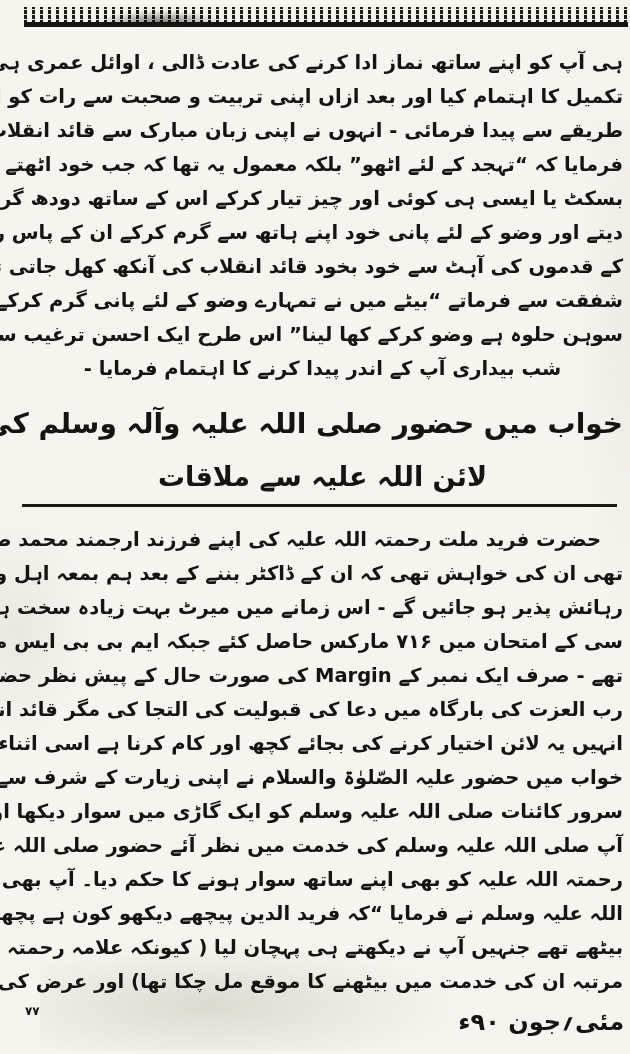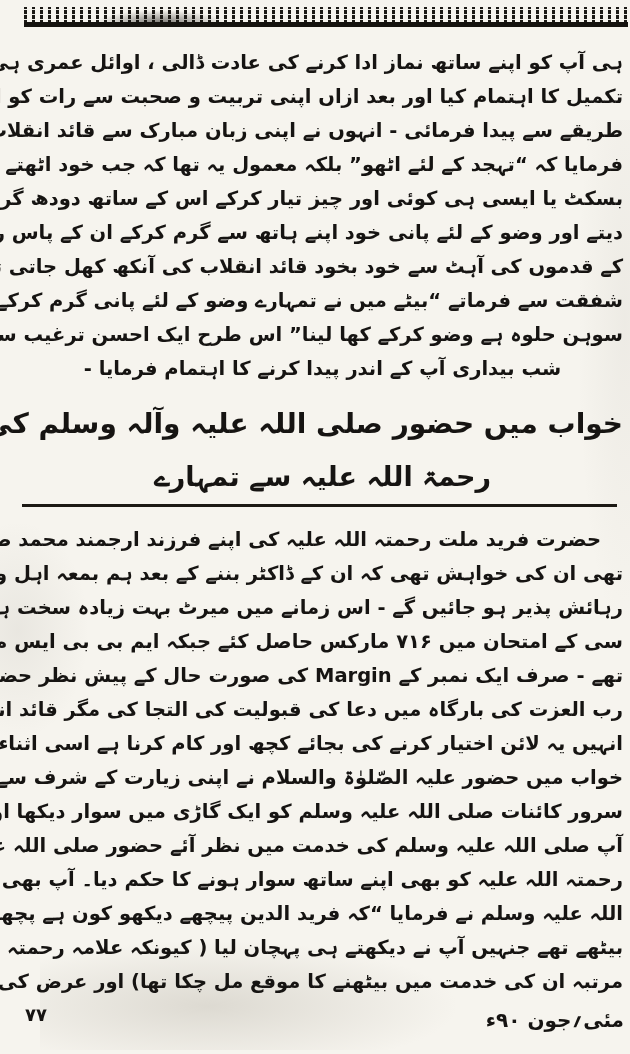--- a/index.html
+++ b/index.html
@@ -67,26 +67,26 @@
     border:0;border-top:3px solid #1c1914;
     margin:2px 6px 0 0;height:0;
   }
   .para2{margin-top:14px;}
 
   .footer{
     position:absolute;left:0;right:0;top:1000px;height:44px;
   }
   .page-number{
     position:absolute;left:25px;top:4px;
-    font-size:18px;font-weight:bold;letter-spacing:2px;
+    font-size:12px;font-weight:bold;letter-spacing:2px;
     direction:ltr;
   }
   .issue-date{
     position:absolute;right:6px;top:8px;
-    font-size:20px;font-weight:bold;text-align:right;
+    font-size:24px;font-weight:bold;text-align:right;
   }
 </style>
 </head>
 <body>
 
 <div class="page">
 
   <div class="ornament"></div>
   <div class="ornament-blot"></div>
 
@@ -104,21 +104,21 @@
       <div class="bline">بسکٹ یا ایسی ہی کوئی اور چیز تیار کرکے اس کے ساتھ دودھ گرم کرکے ان کے بستر کے قریب لا کر رکھ</div>
       <div class="bline">دیتے اور وضو کے لئے پانی خود اپنے ہاتھ سے گرم کرکے ان کے پاس رکھ دیتے - آپ رحمتہ اللہ علیہ</div>
       <div class="bline">کے قدموں کی آہٹ سے خود بخود قائد انقلاب کی آنکھ کھل جاتی تو آپ رحمتہ اللہ علیہ کمال محبت و</div>
       <div class="bline">شفقت سے فرماتے “بیٹے میں نے تمہارے وضو کے لئے پانی گرم کرکے رکھ دیا ہے اور کچھ دودھ اور</div>
       <div class="bline">سوہن حلوہ ہے وضو کرکے کھا لینا” اس طرح ایک احسن ترغیب سے بالواسطہ ایک مستقل عادت</div>
       <div class="bline bline-center">شب بیداری آپ کے اندر پیدا کرنے کا اہتمام فرمایا -</div>
     </div>
 
     <div class="heading">
       <div class="heading-l1">خواب میں حضور صلی اللہ علیہ وآلہ وسلم کی زیارت کا شرف اور حضرت علّامہ اقبال</div>
-      <div class="heading-l2">رحمۃ اللہ علیہ سے تمہارے</div>
+      <div class="heading-l2">لائن اللہ علیہ سے ملاقات</div>
     </div>
 
     <hr class="rule">
 
     <div class="para2">
       <div class="bline indent">حضرت فرید ملت رحمتہ اللہ علیہ کی اپنے فرزند ارجمند محمد طاہرالقادری کو ڈاکٹر بنانے کی بڑی تمنا</div>
       <div class="bline">تھی ان کی خواہش تھی کہ ان کے ڈاکٹر بننے کے بعد ہم بمعہ اہل و عیال ، مدینہ طیبہ مستقل طور پر</div>
       <div class="bline">رہائش پذیر ہو جائیں گے - اس زمانے میں میرٹ بہت زیادہ سخت ہوتا تھا قائد انقلاب نے ایف ایس</div>
       <div class="bline">سی کے امتحان میں ۷۱۶ مارکس حاصل کئے جبکہ ایم بی بی ایس میں داخلہ کے آخری لڑکے کے مارکس ۷۱۷</div>
       <div class="bline">تھے - صرف ایک نمبر کے Margin کی صورت حال کے پیش نظر حضرت فرید ملت رحمتہ اللہ نے</div>

